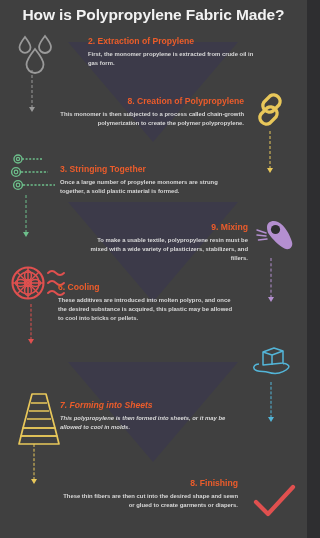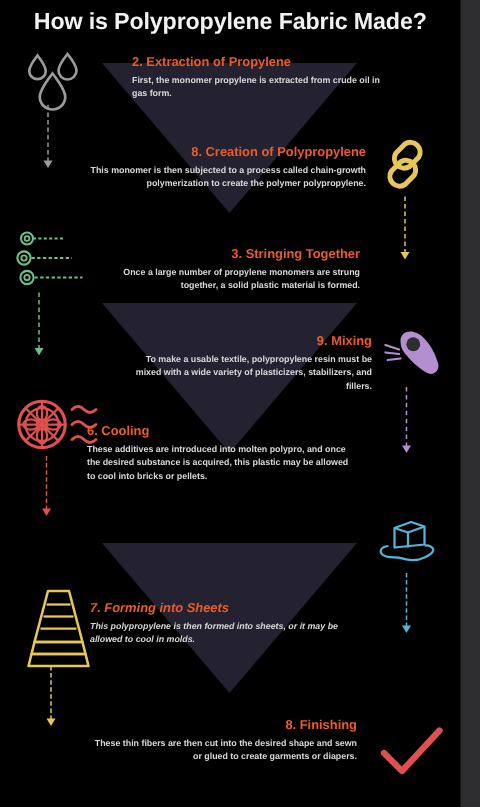--- a/index.html
+++ b/index.html
@@ -4,21 +4,21 @@
 <style>
   html, body {
     margin: 0;
     padding: 0;
     background: #2e2e30;
   }
   #page {
     position: relative;
     width: 307px;
     height: 538px;
-    background: #000000;
+    background: #404040;
     overflow: hidden;
     font-family: "Liberation Sans", sans-serif;
     -webkit-font-smoothing: antialiased;
   }
 
   
   .bg-tri {
     position: absolute;
     width: 0;
     height: 0;
@@ -63,21 +63,21 @@
     line-height: 9.2px;
     margin: 0;
     font-weight: bold;
   }
   .align-left  { text-align: left; }
   .align-right { text-align: right; }
 
   
   #step1 { left: 88px; top: 36px;  width: 170px; }
   #step2 { left: 60px; top: 96px;  width: 184px; }
-  #step3 { left: 60px; top: 164px; width: 180px; text-align: right; }
+  #step3 { left: 60px; top: 164px; width: 180px; }
   #step4 { left: 80px; top: 222px; width: 168px; }
   #step5 { left: 58px; top: 282px; width: 180px; }
   #step6 { left: 78px; top: 347px; width: 170px; }
   #step7 { left: 60px; top: 400px; width: 180px; font-style: italic; }
   #step8 { left: 60px; top: 478px; width: 178px; }
 
   
   .icon {
     position: absolute;
   }

